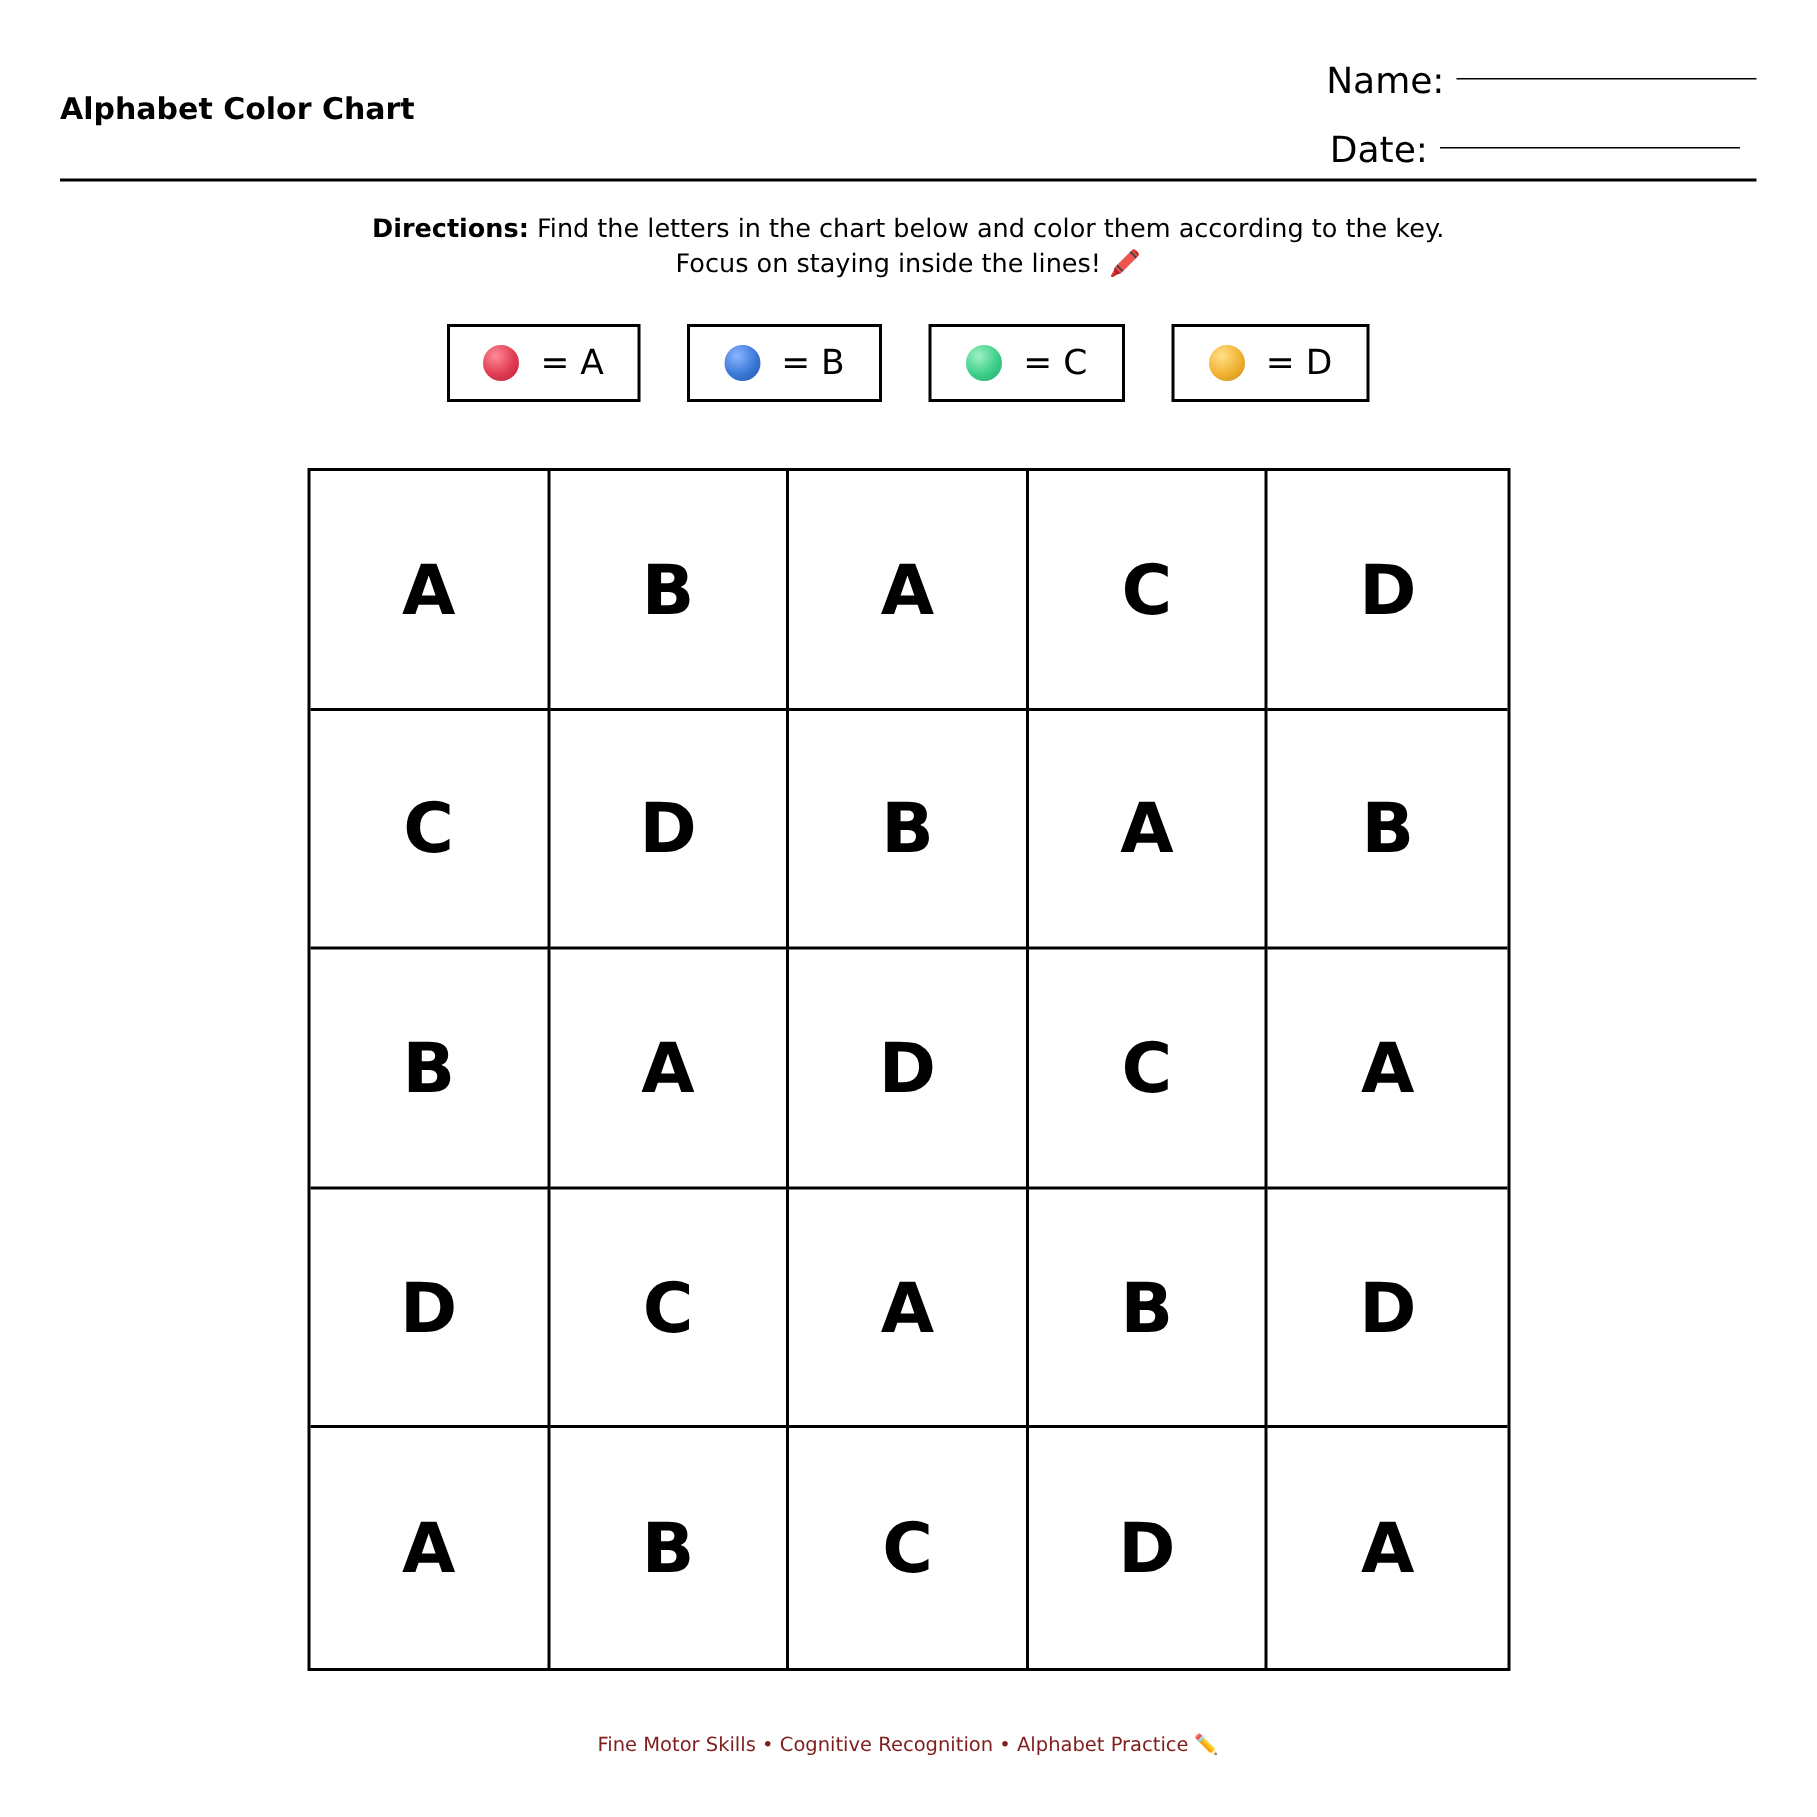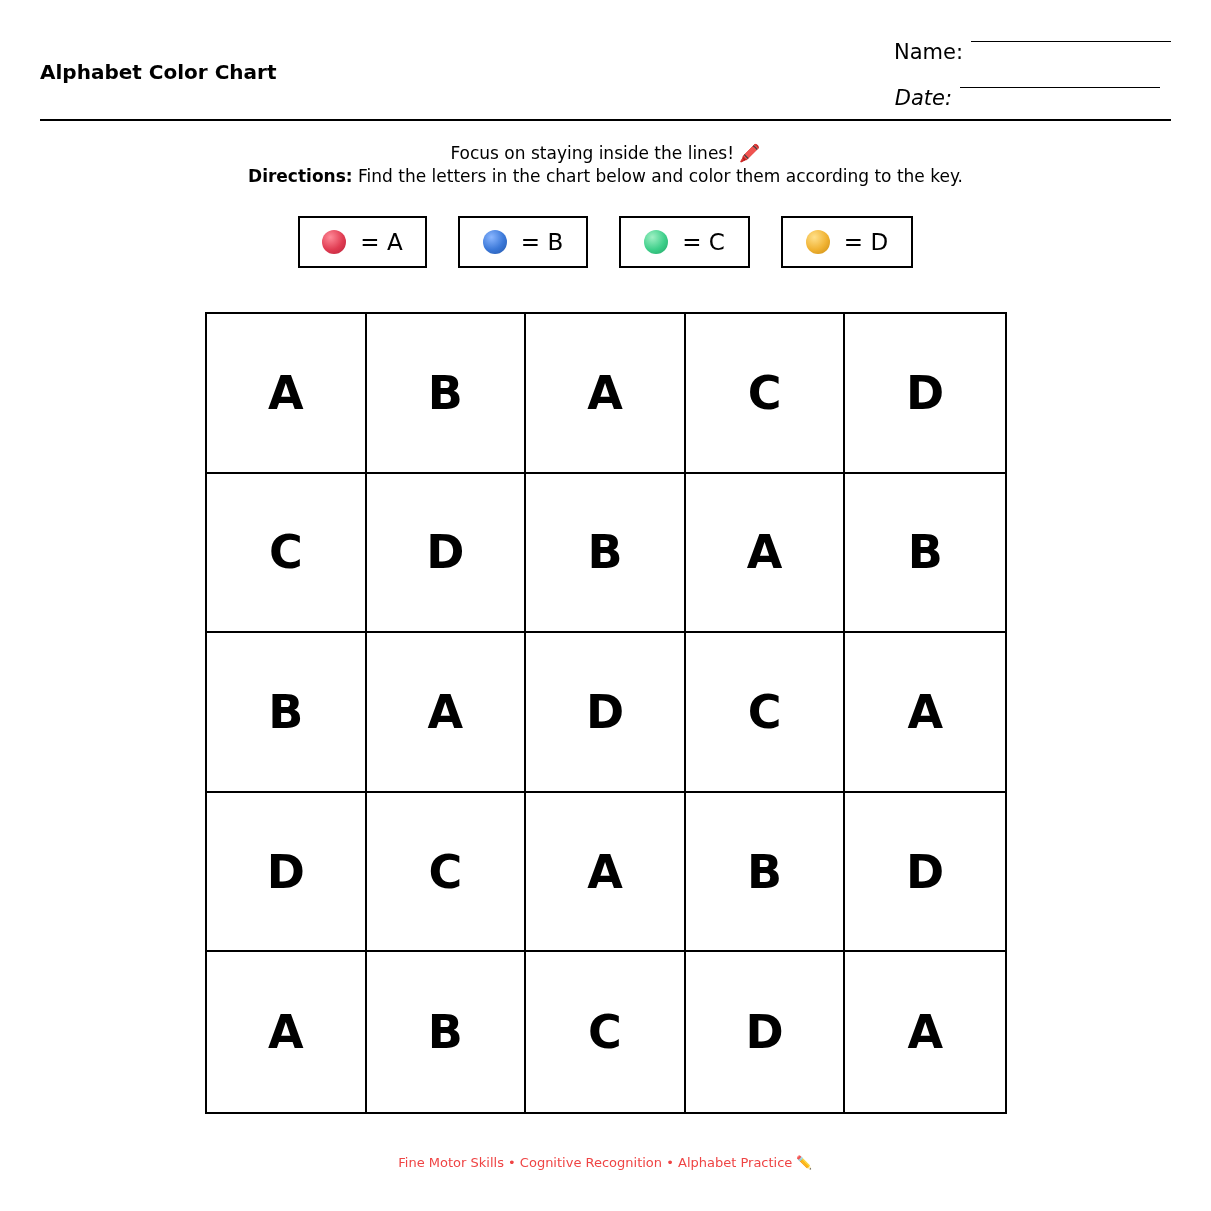--- a/index.html
+++ b/index.html
@@ -1,54 +1,54 @@
 <!DOCTYPE html>
 <html><head>
 <meta charset="utf-8">
 <style>
   html, body { margin:0; padding:0; background:#ffffff; }
   body { width:1211px; height:1211px; position:relative; font-family:"DejaVu Sans", sans-serif; color:#000; overflow:hidden; }
   .title { position:absolute; left:40px; top:60px; font-size:20px; font-weight:bold; }
-  .field { position:absolute; font-size:21px; display:flex; align-items:flex-start; }
+  .field { position:absolute; font-size:24px; display:flex; align-items:center; }
   .field .line { display:inline-block; border-bottom:1.5px solid #000; margin-left:8px; height:1px; margin-bottom:4px; }
   .name-field { right:40px; top:40px; }
   .name-field .line { width:200px; }
-  .date-field { right:51px; top:86px;font-style:italic; }
+  .date-field { right:51px; top:86px; }
   .date-field .line { width:200px; }
   .header-rule { position:absolute; left:40px; width:1131px; top:119px; height:2px; background:#000; }
   .directions { position:absolute; left:0; width:1211px; top:142px; text-align:center; font-size:17px; line-height:23px; }
   .directions b { font-weight:bold; }
   .key { position:absolute; top:216px; left:0; width:1211px; display:flex; justify-content:center; gap:31px; }
   .key-item { border:2px solid #000; height:52px; display:flex; align-items:center; justify-content:center; font-size:23px; box-sizing:border-box; gap:14px; }
   .dot { width:24px; height:24px; border-radius:50%; display:inline-block; }
   .grid { position:absolute; left:205px; top:312px; width:802px; height:802px; border:2px solid #000; box-sizing:border-box; display:grid; grid-template-columns:repeat(5,1fr); grid-template-rows:repeat(5,1fr); }
   .cell { border-right:2px solid #000; border-bottom:2px solid #000; display:flex; align-items:center; justify-content:center; font-size:46px; font-weight:bold; box-sizing:border-box; }
   .cell:nth-child(5n) { border-right:none; }
   .cell:nth-child(n+21) { border-bottom:none; }
-  .footer { position:absolute; left:0; width:1211px; top:1155px; text-align:center; font-size:13px; color:#ef4444; }
+  .footer { position:absolute; left:0; width:1211px; top:1155px; text-align:center; font-size:13px; color:#7f1d1d; }
 </style>
 </head>
 <body>
 
 <div class="title">Alphabet Color Chart</div>
 
 <div class="field name-field">
   <span>Name:</span>
   <span class="line"></span>
 </div>
 <div class="field date-field">
   <span>Date:</span>
   <span class="line"></span>
 </div>
 
 <div class="header-rule"></div>
 
 <div class="directions">
+  <div><b>Directions:</b><span> Find the letters in the chart below and color them according to the key.</span></div>
   <div>Focus on staying inside the lines! 🖍️</div>
-  <div><b>Directions:</b><span> Find the letters in the chart below and color them according to the key.</span></div>
 </div>
 
 <div class="key">
   <div class="key-item" style="width:129px">
     <span class="dot" style="background:radial-gradient(circle at 35% 30%, #ff8a98, #e03c52 55%, #b8223a);"></span>
     <span>= A</span>
   </div>
   <div class="key-item" style="width:130px">
     <span class="dot" style="background:radial-gradient(circle at 35% 30%, #8ab6ff, #3b78d8 55%, #2456a8);"></span>
     <span>= B</span>

